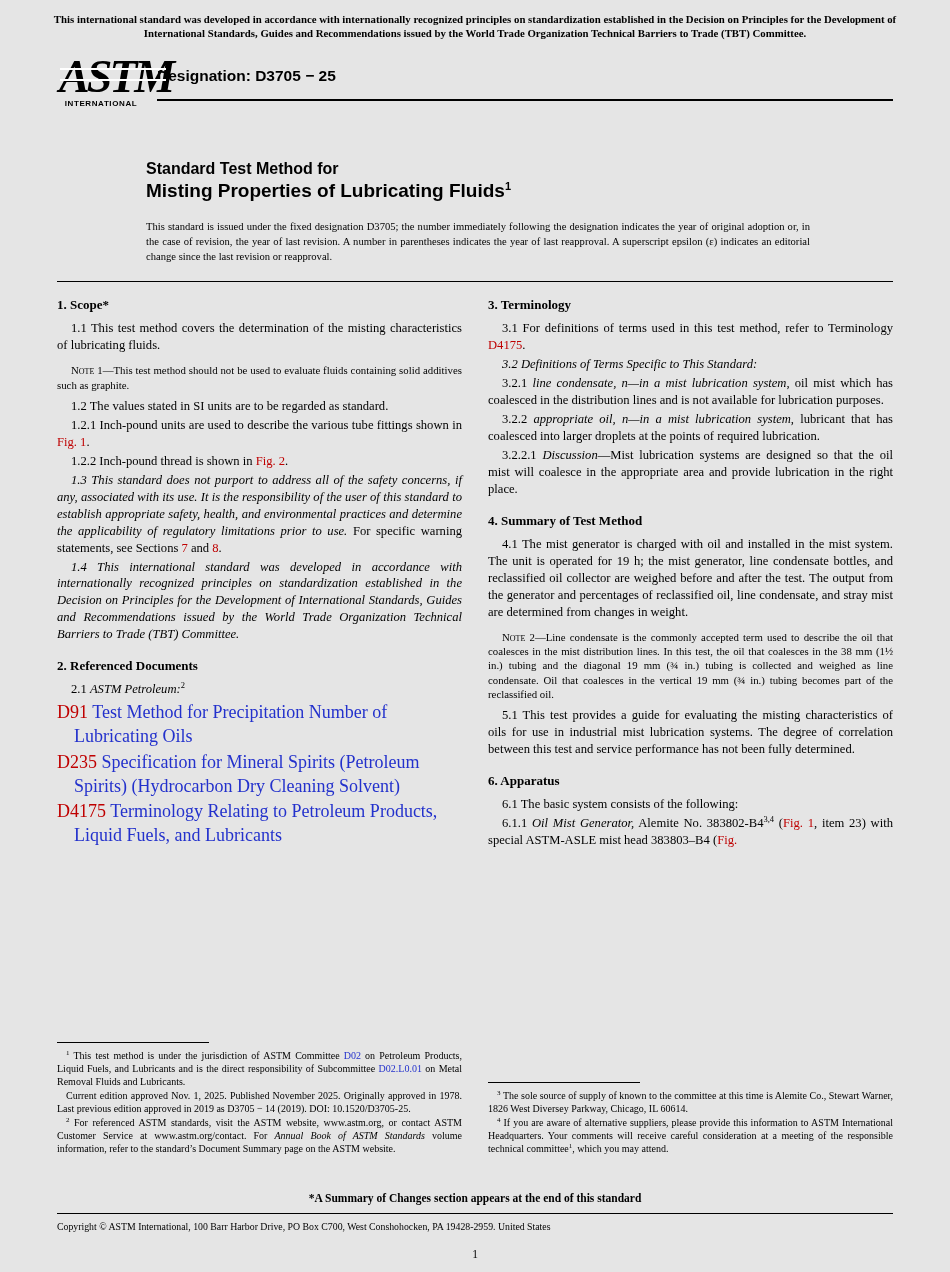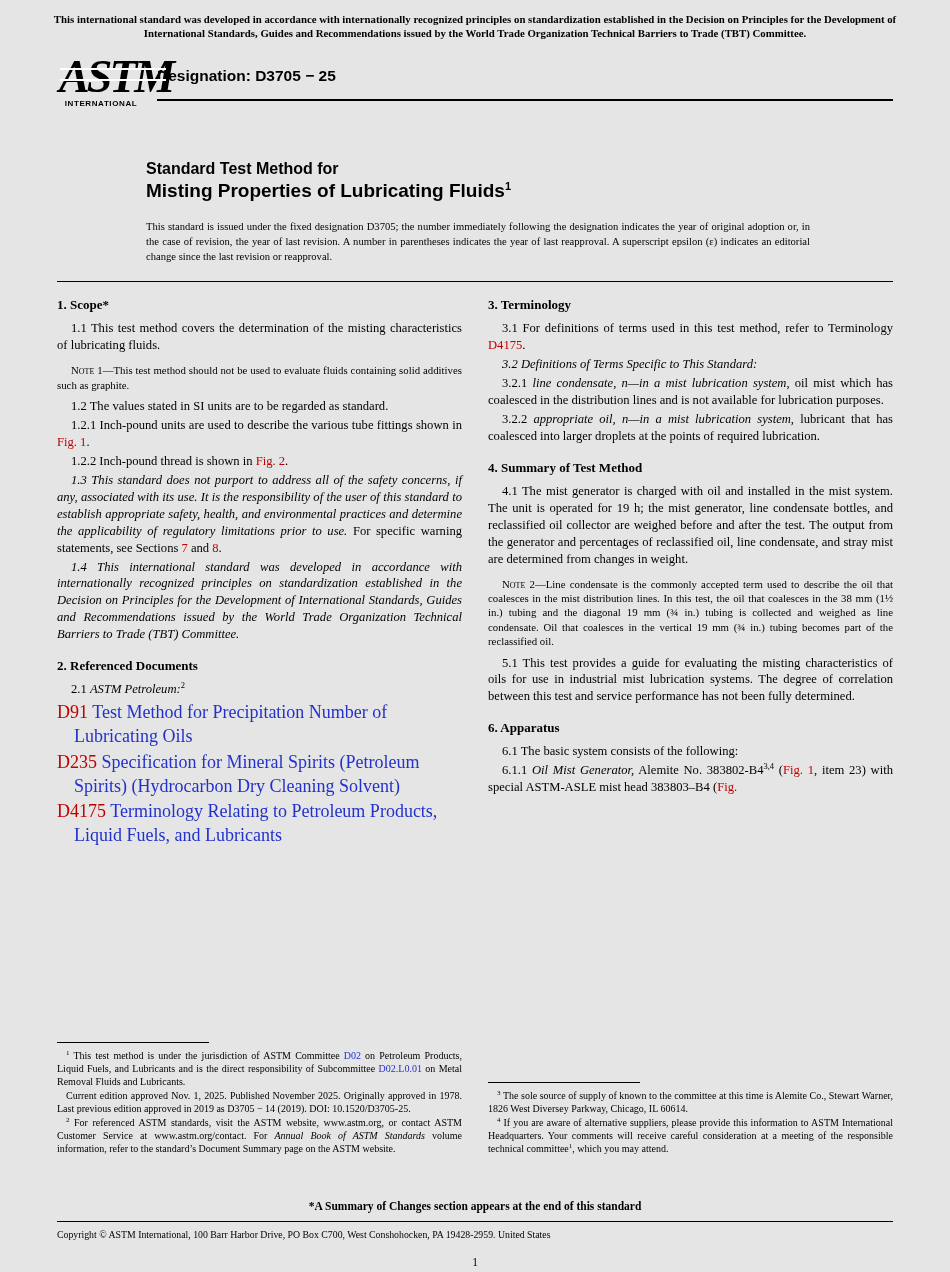--- a/index.html
+++ b/index.html
@@ -46,21 +46,21 @@
   .note { font-size:10.8px; line-height:1.33; text-align:justify; text-indent:14px; margin:7px 0 6px; }
   .note-label { font-variant:small-caps; }
 
   .ref { font-size:18px; line-height:1.345; padding-left:17px; text-indent:-17px; margin-bottom:1px; }
 
   .footnotes { margin-top:auto; }
   .fn-rule { width:152px; border-top:1px solid #000; margin-bottom:6px; }
   .fn { font-size:10px; line-height:1.31; text-align:justify; text-indent:9px; margin-bottom:1px; }
   .fn sup { font-size:7px; }
 
-  .footer { position:absolute; left:57px; right:57px; bottom:4px; }
+  .footer { position:absolute; left:57px; right:57px; bottom:12px; }
   .summary { text-align:center; font-weight:bold; font-size:11.5px; margin-bottom:9px; }
   .footer-rule { margin-bottom:7px; }
   .copyright { font-size:9.8px; margin-bottom:16px; }
   .page-num { text-align:center; font-size:11.5px; }
 </style>
 </head>
 <body>
 
 <div class="page">
 
@@ -112,20 +112,21 @@
         <p class="fn"><sup>2</sup><span> For referenced ASTM standards, visit the ASTM website, www.astm.org, or contact ASTM Customer Service at www.astm.org/contact. For </span><span class="it">Annual Book of ASTM Standards</span><span> volume information, refer to the standard’s Document Summary page on the ASTM website.</span></p>
       </div>
     </div>
 
     <div class="col">
       <h2 class="shead">3. Terminology</h2>
       <p class="para"><span>3.1 For definitions of terms used in this test method, refer to Terminology </span><span class="link-red">D4175</span><span>.</span></p>
       <p class="para it">3.2 Definitions of Terms Specific to This Standard:</p>
       <p class="para"><span>3.2.1 </span><span class="it">line condensate, n—in a mist lubrication system</span><span>, oil mist which has coalesced in the distribution lines and is not available for lubrication purposes.</span></p>
       <p class="para"><span>3.2.2 </span><span class="it">appropriate oil, n—in a mist lubrication system</span><span>, lubricant that has coalesced into larger droplets at the points of required lubrication.</span></p>
+      <p class="para"><span>3.2.2.1 </span><span class="it">Discussion</span><span>—Mist lubrication systems are designed so that the oil mist will coalesce in the appropriate area and provide lubrication in the right place.</span></p>
 
       <h2 class="shead">4. Summary of Test Method</h2>
       <p class="para">4.1 The mist generator is charged with oil and installed in the mist system. The unit is operated for 19 h; the mist generator, line condensate bottles, and reclassified oil collector are weighed before and after the test. The output from the generator and percentages of reclassified oil, line condensate, and stray mist are determined from changes in weight.</p>
       <p class="note"><span class="note-label">Note 2—</span><span>Line condensate is the commonly accepted term used to describe the oil that coalesces in the mist distribution lines. In this test, the oil that coalesces in the 38 mm (1½ in.) tubing and the diagonal 19 mm (¾ in.) tubing is collected and weighed as line condensate. Oil that coalesces in the vertical 19 mm (¾ in.) tubing becomes part of the reclassified oil.</span></p>
 
       <p class="para">5.1 This test provides a guide for evaluating the misting characteristics of oils for use in industrial mist lubrication systems. The degree of correlation between this test and service performance has not been fully determined.</p>
 
       <h2 class="shead">6. Apparatus</h2>
       <p class="para">6.1 The basic system consists of the following:</p>
       <p class="para"><span>6.1.1 </span><span class="it">Oil Mist Generator,</span><span> Alemite No. 383802-B4</span><sup>3,4</sup><span> (</span><span class="link-red">Fig. 1</span><span>, item 23) with special ASTM-ASLE mist head 383803–B4 (</span><span class="link-red">Fig.</span></p>

